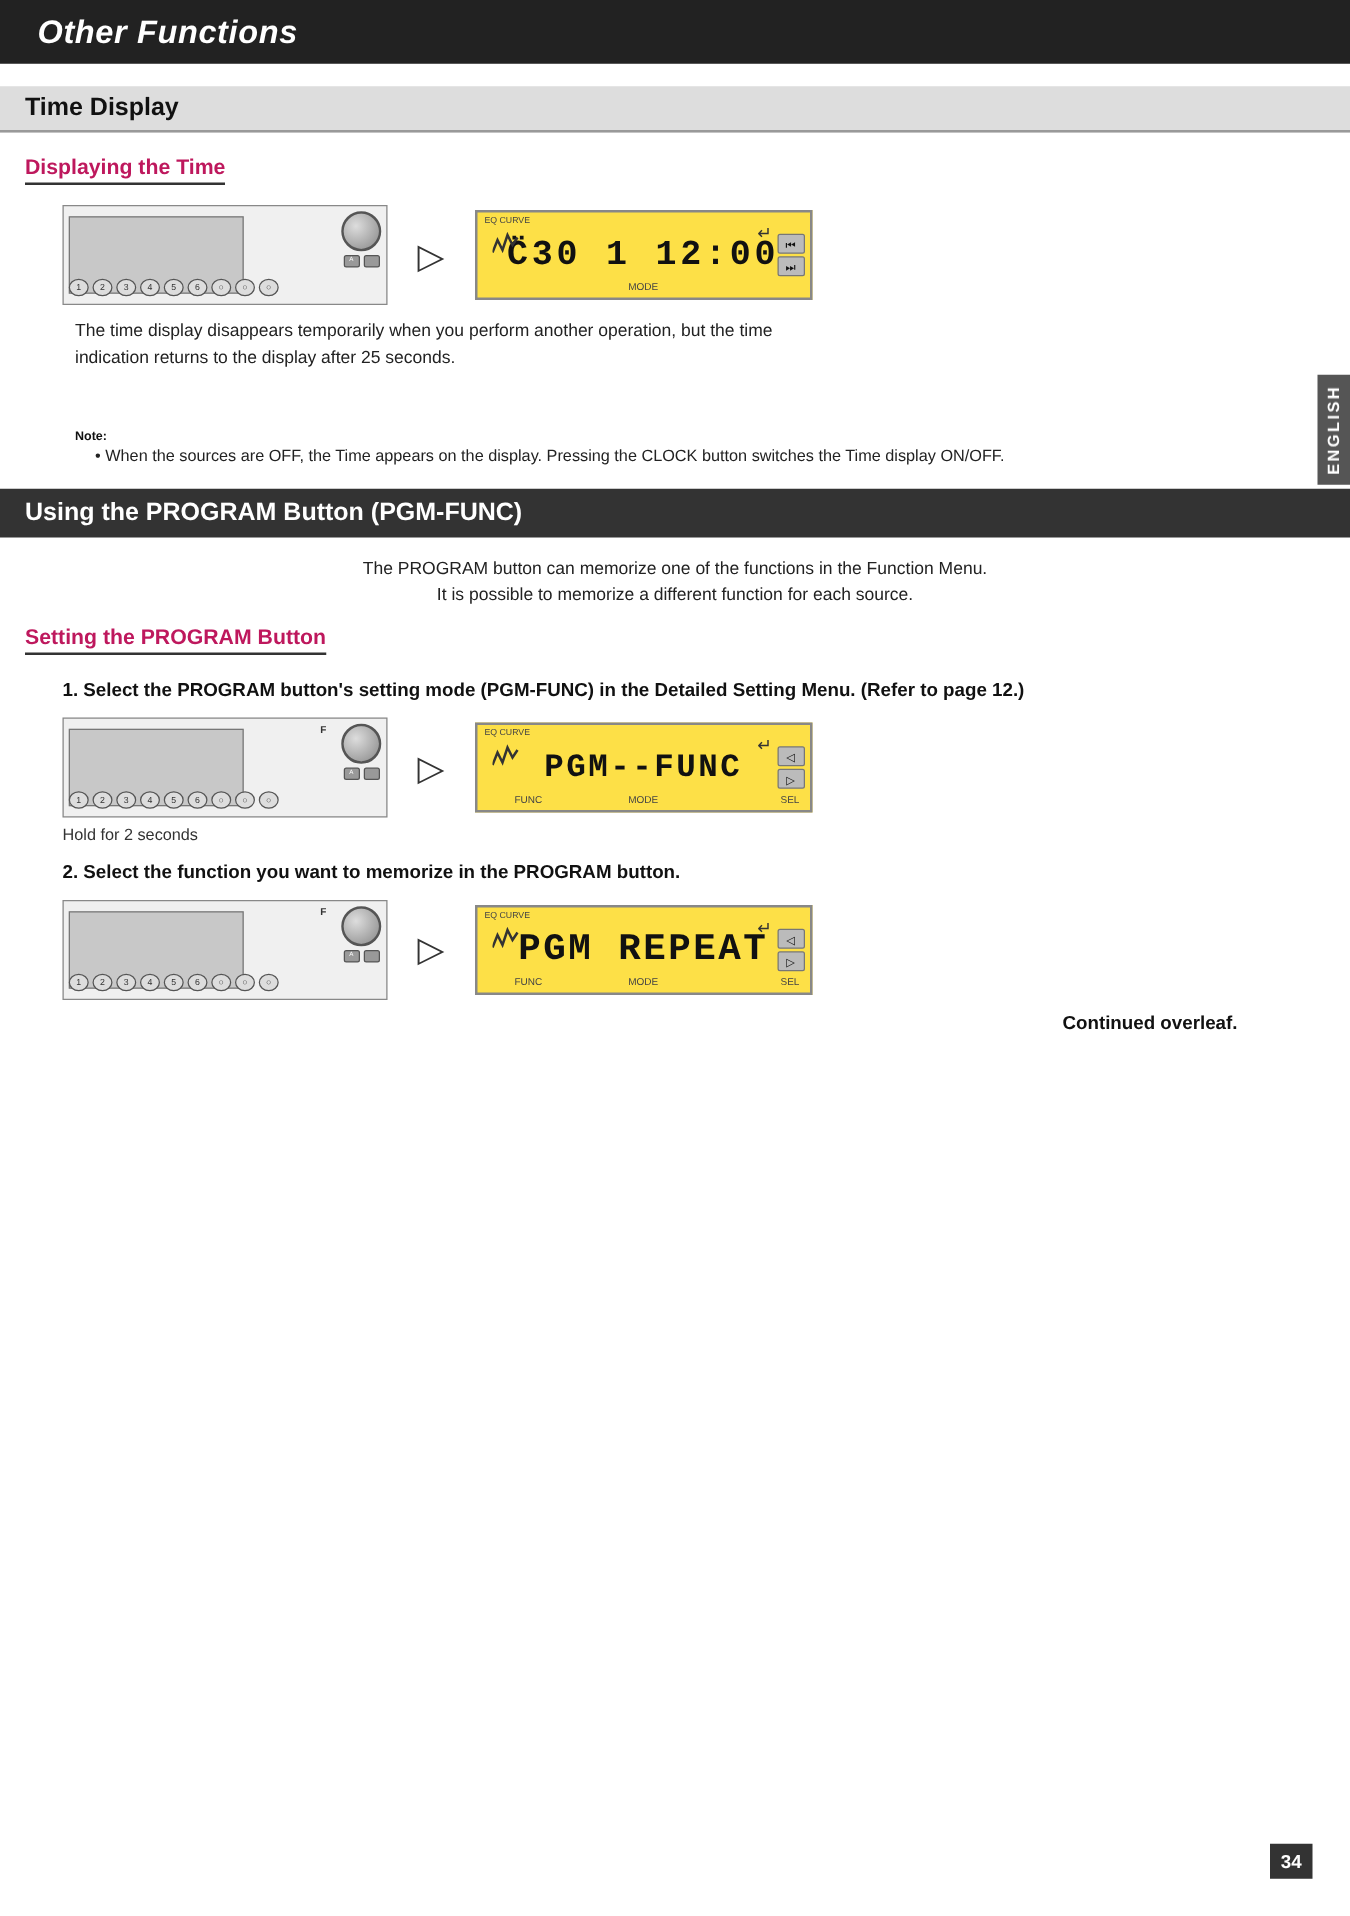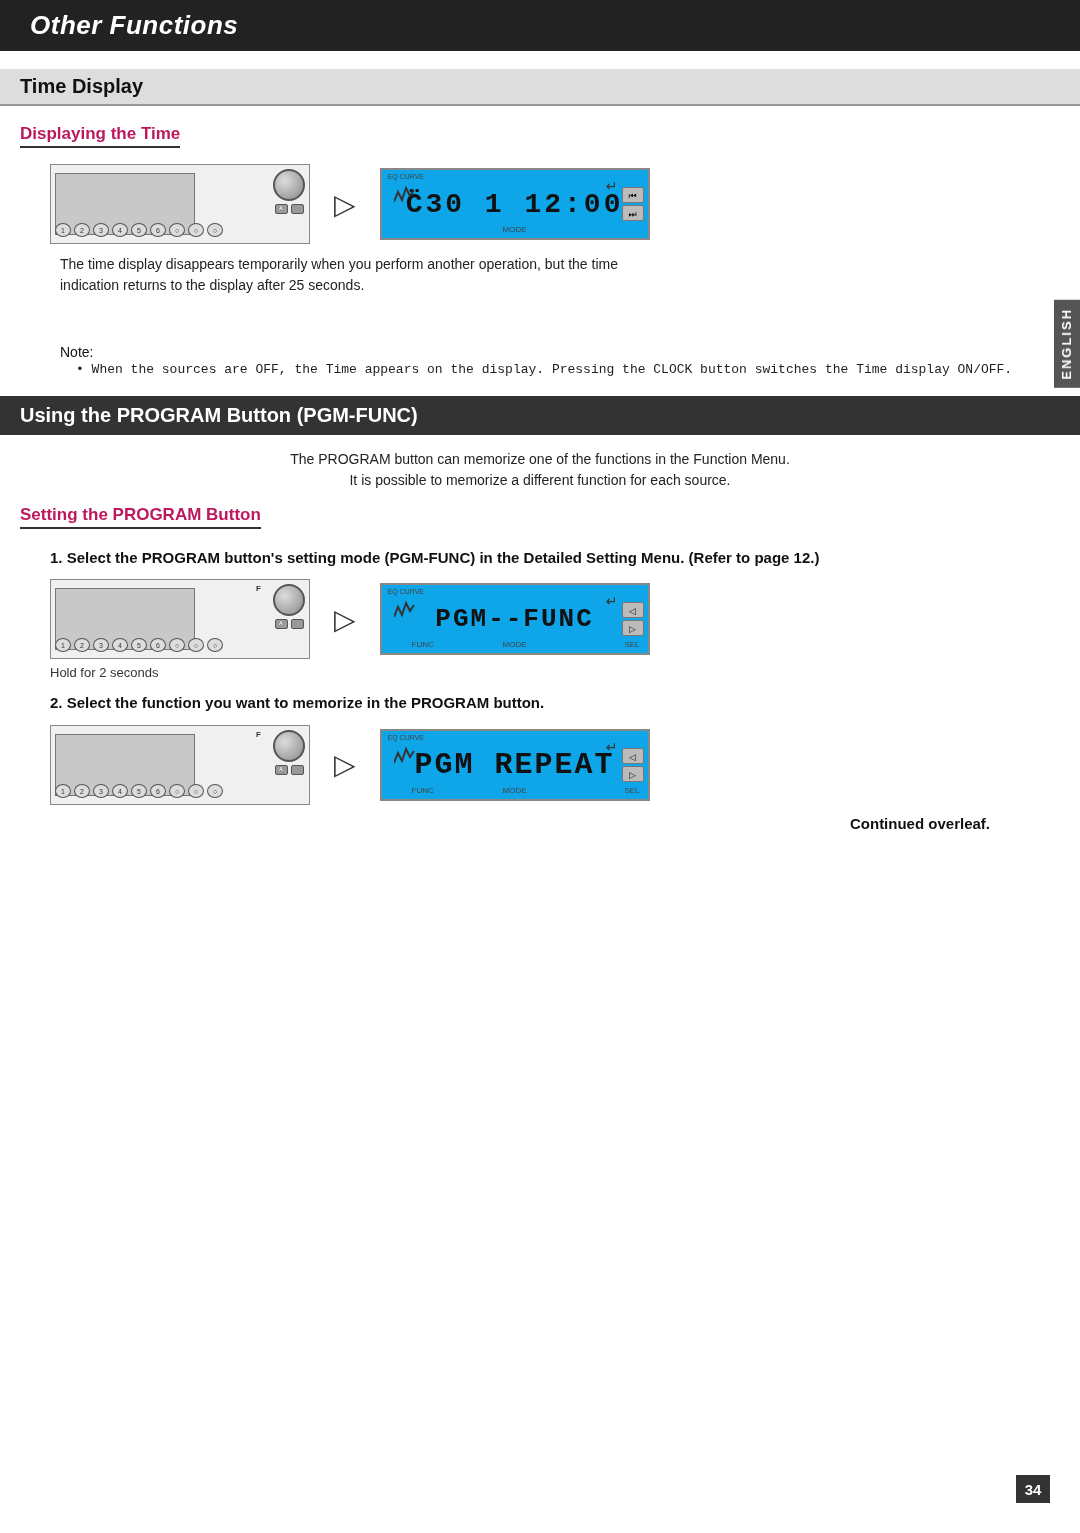--- a/index.html
+++ b/index.html
@@ -70,30 +70,29 @@
       font-size: 14px;
       color: #222;
       line-height: 1.5;
       margin: 10px 30px;
     }
 
     .note-block {
       margin: 10px 30px 16px 30px;
     }
     .note-label {
-      font-size: 14px;
-      font-weight: normal;
+      font-size: 10px;
+      font-weight: bold;
       margin-top: 48px;
     }
     .note-text {
       font-size: 13px;
       color: #222;
       margin-left: 16px;
       line-height: 1.5;
-      font-family: Liberation Mono, monospace;
     }
     .note-text::before {
       content: "• ";
     }
 
     
     .using-program-header {
       background: #333;
       padding: 8px 20px;
       margin-bottom: 14px;
@@ -188,21 +187,21 @@
     
     .arrow-icon {
       font-size: 28px;
       color: #333;
       flex-shrink: 0;
     }
 
     
     .display-box {
       border: 2px solid #888;
-      background: #0ea5e9;
+      background: #fde047;
       width: 270px;
       height: 72px;
       position: relative;
       display: flex;
       align-items: center;
       justify-content: center;
       flex-shrink: 0;
     }
 
     .display-text-main {

